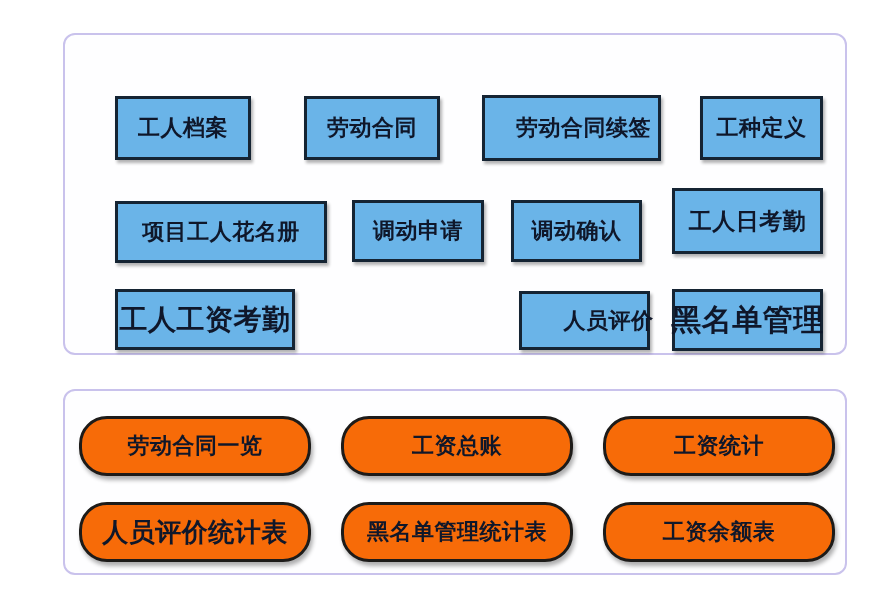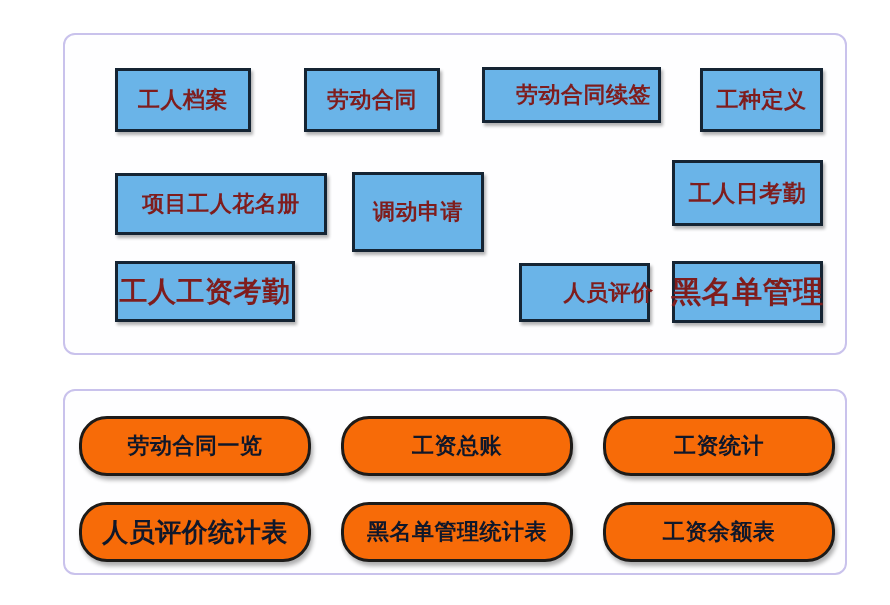--- a/index.html
+++ b/index.html
@@ -39,31 +39,32 @@
     width: 784px;
     height: 186px;
   }
 
   
   .form-btn {
     position: absolute;
     box-sizing: border-box;
     background: #6ab4e8;
     border: 3px solid #152433;
-    color: #7f1d1d;
+    color: #0f172a;
     display: flex;
     align-items: center;
     justify-content: center;
     font-weight: bold;
     letter-spacing: 0.5px;
     text-align: center;
     box-shadow: 2px 3px 3px rgba(0, 0, 0, 0.30);
     white-space: nowrap;
     cursor: pointer;
     user-select: none;
+    margin-top: 28px;
   }
 
   
   .report-btn {
     position: absolute;
     box-sizing: border-box;
     background: #f76b08;
     border: 3px solid #1d1b19;
     border-radius: 28px;
     color: #0f172a;
@@ -83,24 +84,25 @@
 <body>
 
 <div id="stage">
 
   <div id="panel-forms" class="panel"></div>
 
   <div id="panel-reports" class="panel"></div>
 
 <div class="form-btn" style="left: 115px; top: 68px; width: 136px; height: 64px; font-size: 22px;">工人档案</div>
     <div class="form-btn" style="left: 304px; top: 68px; width: 136px; height: 64px; font-size: 22px;">劳动合同</div>
-    <div class="form-btn" style="left: 482px; top: 67px; width: 179px; height: 56px; font-size: 22px; padding-left: 24px;">劳动合同续签</div>
+    <div class="form-btn" style="left: 482px; top: 67px; width: 179px; height: 66px; font-size: 22px; padding-left: 24px;">劳动合同续签</div>
     <div class="form-btn" style="left: 700px; top: 68px; width: 123px; height: 64px; font-size: 22px;">工种定义</div>
     <div class="form-btn" style="left: 115px; top: 173px; width: 212px; height: 62px; font-size: 22px; text-align: right;">项目工人花名册</div>
-    <div class="form-btn" style="left: 352px; top: 172px; width: 132px; height: 80px; font-size: 22px;">调动申请</div>
+    <div class="form-btn" style="left: 352px; top: 172px; width: 132px; height: 62px; font-size: 22px;">调动申请</div>
+    <div class="form-btn" style="left: 511px; top: 172px; width: 131px; height: 62px; font-size: 22px;">调动确认</div>
     <div class="form-btn" style="left: 672px; top: 160px; width: 151px; height: 66px; font-size: 23px;">工人日考勤</div>
     <div class="form-btn" style="left: 115px; top: 261px; width: 180px; height: 61px; font-size: 28px;">工人工资考勤</div>
     <div class="form-btn" style="left: 519px; top: 263px; width: 131px; height: 59px; font-size: 22px; padding-left: 48px;">人员评价</div>
     <div class="form-btn" style="left: 672px; top: 261px; width: 151px; height: 62px; font-size: 30px;">黑名单管理</div>
     <div class="report-btn" style="left: 79px; top: 416px; width: 232px; height: 60px; font-size: 22px;">劳动合同一览</div>
     <div class="report-btn" style="left: 603px; top: 416px; width: 232px; height: 60px; font-size: 22px;">工资统计</div>
     <div class="report-btn" style="left: 341px; top: 416px; width: 232px; height: 60px; font-size: 22px;">工资总账</div>
     <div class="report-btn" style="left: 79px; top: 502px; width: 232px; height: 60px; font-size: 26px;">人员评价统计表</div>
     <div class="report-btn" style="left: 341px; top: 502px; width: 232px; height: 60px; font-size: 22px;">黑名单管理统计表</div>
     <div class="report-btn" style="left: 603px; top: 502px; width: 232px; height: 60px; font-size: 22px;">工资余额表</div>

